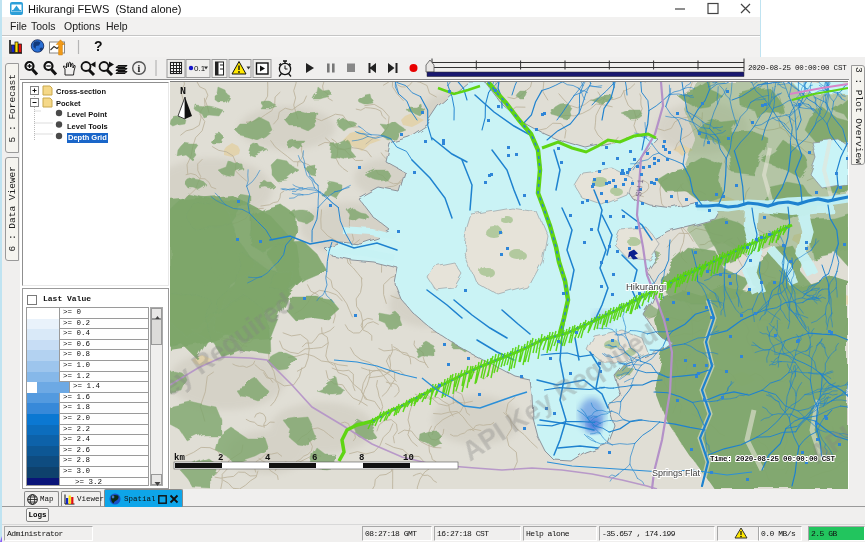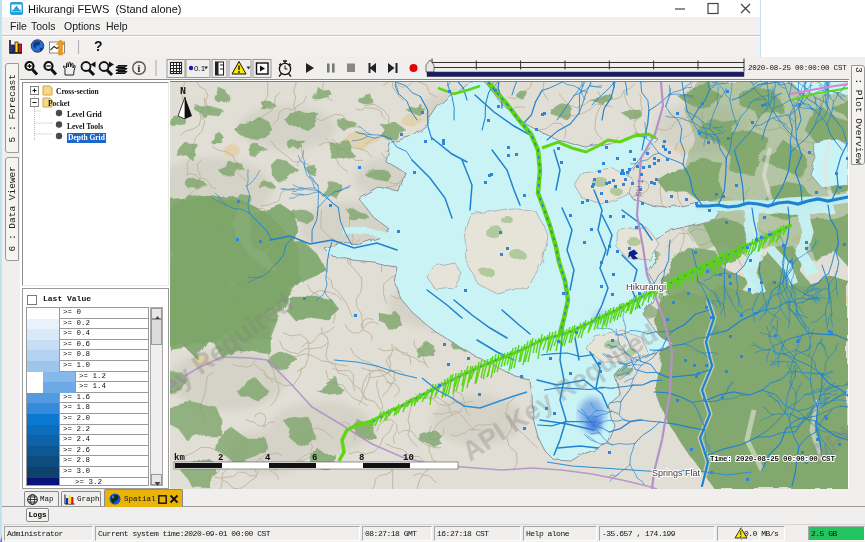--- a/index.html
+++ b/index.html
@@ -191,42 +191,42 @@
  <div class="vtab" style="left:3px;top:100px;width:14px;height:104px;border-radius:3px 0 0 3px">
         <span class="vtxt-l">6 : Data Viewer</span>
       </div>
 </div>
 <div id="rstrip">
  <div class="vtab" style="left:2px;top:8px;width:14px;height:100px;border-radius:0 3px 3px 0">
         <span class="vtxt-r">3 : Plot Overview</span>
       </div>
 </div>
 <div id="treepanel">
-<div style="position:absolute;left:0;top:0;width:100%;height:100%;font-family:Liberation Serif, serif;font-size:7.5px;font-weight:bold;color:#111">
+<div style="position:absolute;left:0;top:0;width:100%;height:100%;font-family:Liberation Sans, sans-serif;font-size:7.5px;font-weight:bold;color:#111">
  <svg width="145" height="70" style="position:absolute;left:0;top:0">
   <g stroke="#bbb" stroke-width="1" stroke-dasharray="1,1">
    <path d="M11.5,11 V16 M11.5,22 V57 M11.5,28 H18 M11.5,40 H30 M11.5,51 H30"></path>
   </g>
   <g>
    <rect x="7.5" y="3.5" width="8" height="8" fill="#fff" stroke="#848484"></rect>
    <path d="M9.5,7.5 h4 M11.5,5.5 v4" stroke="#111" stroke-width="1"></path>
    <rect x="7.5" y="15.5" width="8" height="8" fill="#fff" stroke="#848484"></rect>
    <path d="M9.5,19.5 h4" stroke="#111" stroke-width="1"></path>
   </g>
   <g>
    <path d="M20,3 h7 l2,2 v7 h-9z" fill="#f5d888" stroke="#c9a84c"></path>
    <path d="M20,15 h7 l2,2 v7 h-9z" fill="#f5d888" stroke="#c9a84c"></path>
   </g>
   <circle cx="36" cy="30" r="3.2" fill="#4a4a4a"></circle>
   <circle cx="36" cy="41.5" r="3.2" fill="#4a4a4a"></circle>
   <circle cx="36" cy="53" r="3.2" fill="#4a4a4a"></circle>
  </svg>
  <span style="position:absolute;left:33px;top:4px">Cross-section</span>
- <span style="position:absolute;left:25px;top:15.5px">Pocket</span>
- <span style="position:absolute;left:44px;top:27px">Level Grid</span>
+ <span style="position:absolute;left:33px;top:15.5px">Pocket</span>
+ <span style="position:absolute;left:44px;top:27px">Level Point</span>
  <span style="position:absolute;left:44px;top:38.5px">Level Tools</span>
  <span style="position:absolute;left:44px;top:50px;background:#1a66c9;color:#fff;padding:0 1px 1px 1px">Depth Grid</span>
 </div>
     </div>
 <div id="legpanel">
 <div style="position:absolute;left:2px;top:2px;font-family:'Liberation Mono',monospace;font-size:8px;font-weight:bold;color:#111">
  <div style="position:absolute;left:2px;top:4px;width:10px;height:10px;border:1px solid #7a7a7a;background:#fff"></div>
  <span style="position:absolute;left:18px;top:3px;white-space:nowrap">Last Value</span>
 </div>
 <div style="position:absolute;left:3px;top:18px;width:123px;height:179px;border:1px solid #9a9a9a;overflow:hidden;font-family:'Liberation Mono',monospace;font-size:7.5px;color:#111">
@@ -247,25 +247,25 @@
           <span style="position:absolute;left:36px;top:0px">&gt;= 0.6</span>
         </div>
         <div style="position:absolute;left:0;top:42.4px;width:122px;height:10.6px;border-bottom:1px solid #9a9a9a">
           <div style="position:absolute;left:0;top:0;width:33px;height:10.6px;background:#b3d2f1;border-right:1px solid #9a9a9a"></div>
           <span style="position:absolute;left:36px;top:0px">&gt;= 0.8</span>
         </div>
         <div style="position:absolute;left:0;top:53.0px;width:122px;height:10.6px;border-bottom:1px solid #9a9a9a">
           <div style="position:absolute;left:0;top:0;width:33px;height:10.6px;background:#9dc5ed;border-right:1px solid #9a9a9a"></div>
           <span style="position:absolute;left:36px;top:0px">&gt;= 1.0</span>
         </div>
-        <div style="position:absolute;left:16px;top:63.6px;width:122px;height:10.6px;border-bottom:1px solid #9a9a9a">
+        <div style="position:absolute;left:0;top:63.6px;width:122px;height:10.6px;border-bottom:1px solid #9a9a9a">
           <div style="position:absolute;left:0;top:0;width:33px;height:10.6px;background:#86b8e9;border-right:1px solid #9a9a9a"></div>
           <span style="position:absolute;left:36px;top:0px">&gt;= 1.2</span>
         </div>
-        <div style="position:absolute;left:16px;top:74.2px;width:122px;height:10.6px;border-bottom:1px solid #9a9a9a">
+        <div style="position:absolute;left:10px;top:74.2px;width:122px;height:10.6px;border-bottom:1px solid #9a9a9a">
           <div style="position:absolute;left:0;top:0;width:33px;height:10.6px;background:#6da9e4;border-right:1px solid #9a9a9a"></div>
           <span style="position:absolute;left:36px;top:0px">&gt;= 1.4</span>
         </div>
         <div style="position:absolute;left:0;top:84.8px;width:122px;height:10.6px;border-bottom:1px solid #9a9a9a">
           <div style="position:absolute;left:0;top:0;width:33px;height:10.6px;background:#539adf;border-right:1px solid #9a9a9a"></div>
           <span style="position:absolute;left:36px;top:0px">&gt;= 1.6</span>
         </div>
         <div style="position:absolute;left:0;top:95.4px;width:122px;height:10.6px;border-bottom:1px solid #9a9a9a">
           <div style="position:absolute;left:0;top:0;width:33px;height:10.6px;background:#3789d9;border-right:1px solid #9a9a9a"></div>
           <span style="position:absolute;left:36px;top:0px">&gt;= 1.8</span>
@@ -1794,48 +1794,47 @@
         </svg>
  <span style="position:absolute;left:15px;top:3px">Map</span>
 </div>
 <div class="btab" style="left:59px;top:2px;width:40px;height:15px">
  <svg width="11" height="11" style="position:absolute;left:2px;top:2px">
           <path d="M1,0.5 V10 H10.5" stroke="#111" stroke-width="1" fill="none"></path>
           <rect x="2" y="4" width="2.2" height="6" fill="#1426c8"></rect>
           <rect x="4.6" y="1.5" width="2.2" height="8.5" fill="#ffe000"></rect>
           <rect x="7.2" y="3" width="2.2" height="7" fill="#e01010"></rect>
         </svg>
- <span style="position:absolute;left:15px;top:3px">Graph</span>
+ <span style="position:absolute;left:15px;top:3px">Viewer</span>
 </div>
-<div class="btab" style="left:102px;top:0px;width:79px;height:18px;background:#eab308;z-index:2">
+<div class="btab" style="left:102px;top:0px;width:79px;height:18px;background:#0ea5e9;z-index:2">
  <svg width="12" height="12" style="position:absolute;left:4px;top:3px">
           <circle cx="6" cy="6" r="5.5" fill="#1850c8"></circle>
           <path d="M2,3 Q5.5,1 9,2.6 Q10.6,5 8,7 Q5,8 4.4,10.6 Q1.6,8.4 2,3Z" fill="#0c2a15"></path>
           <circle cx="4" cy="4" r="1.4" fill="#5b8fe8" opacity="0.8"></circle>
         </svg>
  <span style="position:absolute;left:19px;top:4.5px">Spatial</span>
  <svg width="9" height="9" style="position:absolute;left:53px;top:4.5px">
           <rect x="0.8" y="0.8" width="7.4" height="7.4" fill="none" stroke="#111" stroke-width="1.4"></rect>
         </svg>
  <svg width="10" height="10" style="position:absolute;left:63.5px;top:4px">
           <path d="M1.5,1.5 L8.5,8.5 M8.5,1.5 L1.5,8.5" stroke="#111" stroke-width="1.8"></path>
         </svg>
 </div>
     </div>
 <div id="logsrow">
  <div style="position:absolute;left:24px;top:0px;width:23px;height:14px;border:1px solid #888;border-radius:2px;background:#f2f1ee;box-shadow:inset 1px 1px 0 #fff;font-family:'Liberation Mono',monospace;font-size:7.5px;font-weight:bold;text-align:center;line-height:13px">Logs</div>
 </div>
 <div id="status">
  <div class="scell" style="left:2px;width:89px">Administrator</div>
- <div class="scell" style="left:93px;width:265px">Current system time:2020-09-01 00:00 CST</div>
  <div class="scell" style="left:360px;width:70px">08:27:18 GMT</div>
  <div class="scell" style="left:432px;width:87px">16:27:18 CST</div>
  <div class="scell" style="left:521px;width:74px">Help alone</div>
  <div class="scell" style="left:597px;width:116px">-35.657 , 174.199</div>
  <div class="scell" style="left:715px;width:43px"><svg width="14" height="12" style="margin-left:14px">
           <path d="M7,1 L13,11 L1,11Z" fill="#ffe800" stroke="#333" stroke-width="1"></path>
           <path d="M7,4 L7,8" stroke="#111" stroke-width="1.2"></path>
           <circle cx="7" cy="9.6" r="0.8" fill="#111"></circle>
         </svg></div>
- <div class="scell" style="left:739px;width:44px">0.0 MB/s</div>
+ <div class="scell" style="left:756px;width:44px">0.0 MB/s</div>
  <div class="scell" style="left:806px;width:57px;background:#22c55e">2.5 GB</div>
 </div>
 </div>
 
 </body></html>

